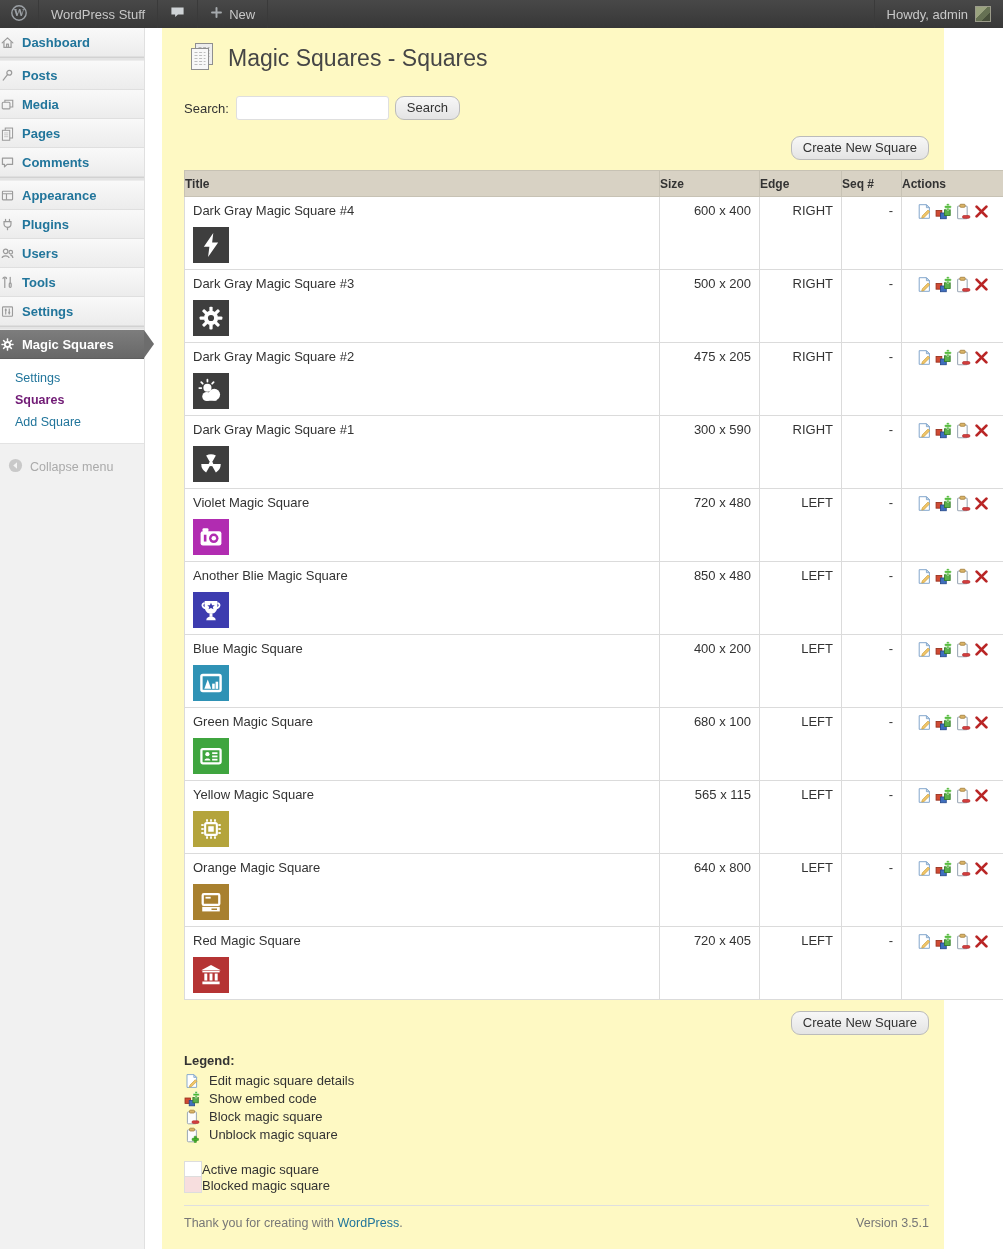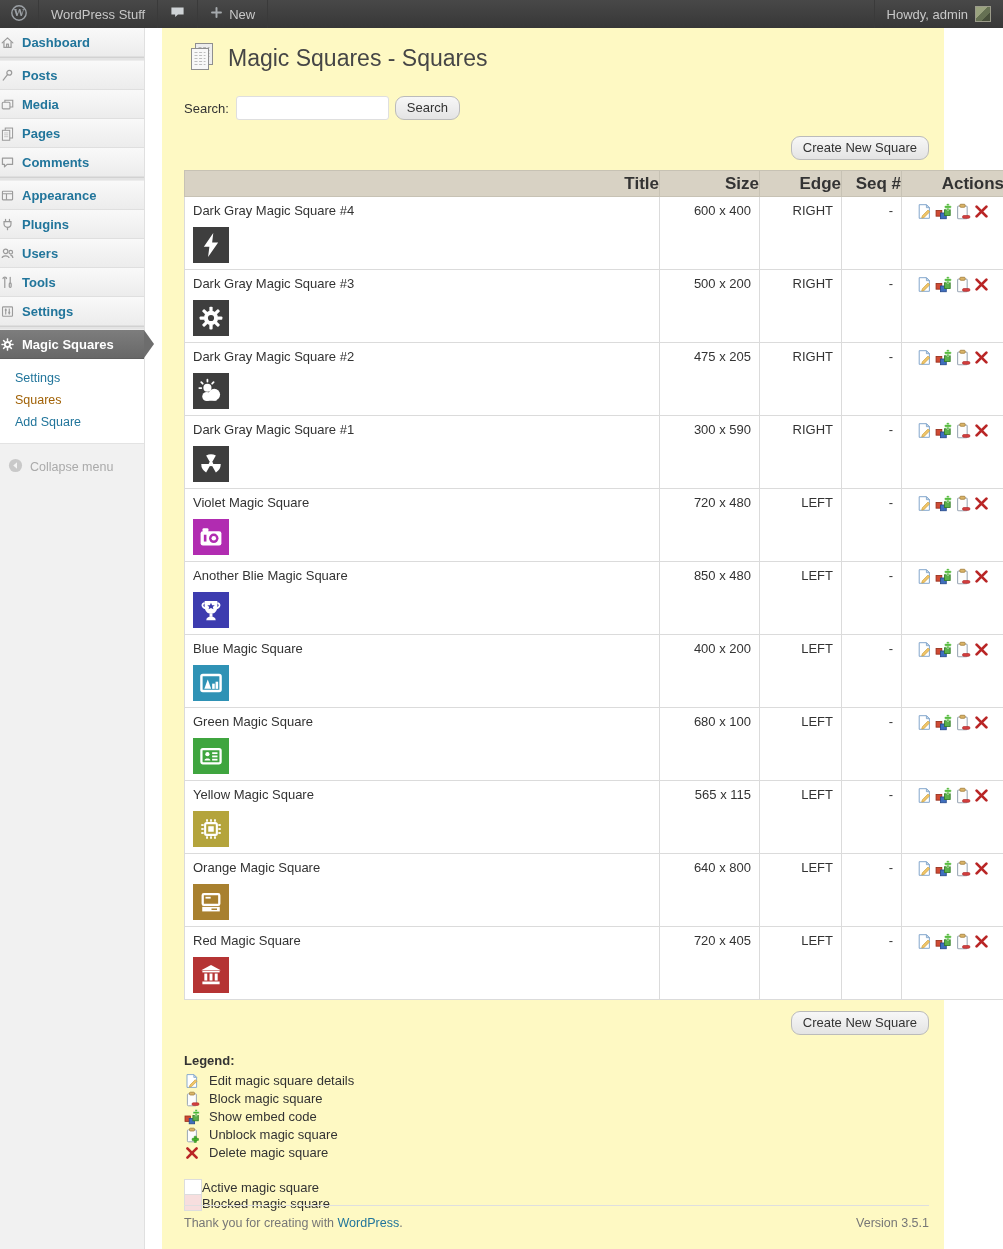--- a/index.html
+++ b/index.html
@@ -22,41 +22,41 @@
   .menu-item{height:29px;display:flex;align-items:center;gap:7px;padding-left:0;
     background:linear-gradient(#f9f9f9,#ececec);border-bottom:1px solid #dfdfdf;
     color:#21759b;font-weight:bold;font-size:13px;cursor:pointer;position:relative}
   .menu-sep{height:4px;background:#e4e4e4;border-top:1px solid #d2d2d2;border-bottom:1px solid #ececec}
   .menu-item.active{background:linear-gradient(#7d7d7d,#686868);color:#fff;border-bottom:1px solid #5f5f5f}
   .mi-icon{width:15px;height:15px;display:flex;align-items:center;justify-content:center;flex:0 0 15px}
   .mi-arrow{position:absolute;right:-10px;top:50%;margin-top:-14px;width:0;height:0;
     border-top:14px solid transparent;border-bottom:14px solid transparent;border-left:10px solid #6d6d6d}
   .submenu{background:#fff;padding:8px 0 10px;border-bottom:1px solid #e3e3e3}
   .submenu-item{padding:4px 4px 4px 15px;font-size:12.5px;color:#21759b;cursor:pointer}
-  .submenu-item.current{color:#a16207;font-weight:normal}
+  .submenu-item.current{color:#701a75;font-weight:bold}
   .collapse{display:flex;align-items:center;gap:7px;color:#aaa;font-size:12.5px;
     padding:14px 0 0 8px;cursor:pointer}
 
   
   .content{position:absolute;top:28px;left:162px;width:782px;height:1221px;background:#fef9c3;
     padding:12px 15px 0 22px}
   .title-row{display:flex;align-items:center;gap:10px;height:36px;margin-left:2px}
   .page-title{font-size:23px;font-weight:normal;color:#464646}
   .search-row{margin-top:20px;display:flex;align-items:center}
   .search-input{width:153px;height:24px;margin-left:7px;border:1px solid #dfdfdf;border-radius:3px;
     padding:0 5px;font-size:13px;font-family:inherit;background:#fff}
   .btn{display:inline-block;height:24px;line-height:22px;padding:0 11px;border:1px solid #bbb;border-radius:9px;
     background:linear-gradient(#f7f7f7,#e4e4e4);color:#333;font-size:13px;font-family:inherit;cursor:pointer}
   .search-btn{margin-left:6px}
   .create-row-top{margin-top:16px;text-align:right}
   .create-row-bottom{margin-top:11px;text-align:right}
 
   table.squares{width:820px;margin-top:10px;border-collapse:collapse;table-layout:fixed;border:1px solid #c5c5c5}
   table.squares th{background:#d8d2c4;border:1px solid #c7c2b4;height:26px;padding:0;
-    font-weight:bold;font-size:17px;color:#333;text-align:right}
+    font-weight:bold;font-size:12px;color:#333;text-align:left}
   table.squares td{border:1px solid #dbdbdb;background:#fff;vertical-align:top;padding:6px 8px;height:70px}
   .row-title{color:#333}
   .sq-icon{width:36px;height:36px;margin-top:9px;display:flex;align-items:center;justify-content:center}
   .cell-right{text-align:right;padding-right:9px}
   .cell-actions{text-align:center;padding-top:7px}
   .act{display:inline-block;margin:0 1px;vertical-align:top;cursor:pointer}
 
   .legend{margin-top:18px}
   .legend-title{font-weight:bold;margin-bottom:5px}
   .legend-item{display:flex;gap:9px;height:18px}
@@ -781,69 +781,58 @@
     <div>
         <div class="legend-item">
           <span class="li-icon">
             <svg viewBox="0 0 16 16" width="16" height="16">
               <path d="M3 1.6 H9.8 L12.6 4.4 V14.4 H3 Z" fill="#fff" stroke="#7da2c9" stroke-width="0.9"></path>
               <path d="M9.8 1.6 L12.6 4.4 H9.8 Z" fill="#d3e3f3" stroke="#7da2c9" stroke-width="0.8"></path>
               <path d="M6 12 L11.3 6.7 L12.9 8.3 L7.6 13.6 L5.4 14.2 Z" fill="#f2c569" stroke="#caa23f" stroke-width="0.7"></path>
             </svg>
           </span>
           <span>Edit magic square details</span>
-        </div>
-        <div class="legend-item">
-          <span class="li-icon">
-            <svg viewBox="0 0 16 16" width="16" height="16">
-              <rect x="3.4" y="2.8" width="9" height="12" rx="1" fill="#fdfdfd" stroke="#9aa7b5" stroke-width="1"></rect>
-              <rect x="5.5" y="1.2" width="5" height="2.8" rx="0.9" fill="#dab468" stroke="#a5813e" stroke-width="0.8"></rect>
-              <rect x="8" y="11.8" width="7" height="2.6" rx="1.3" fill="#d54040" stroke="#aa2424" stroke-width="0.6"></rect>
-            </svg>
-          </span>
-          <span>Block magic square</span>
         </div>
         <div class="legend-item">
           <span class="li-icon">
             <svg viewBox="0 0 16 16" width="16" height="16">
               <rect x="1" y="7" width="5.4" height="5.4" fill="#cf4a33" stroke="#962f1c" stroke-width="0.8"></rect>
               <rect x="5.2" y="9.4" width="5.4" height="5.4" fill="#3f6fbe" stroke="#27498c" stroke-width="0.8"></rect>
               <rect x="8.9" y="6.4" width="5.4" height="5.4" fill="#5bb04b" stroke="#337c26" stroke-width="0.8"></rect>
               <g fill="#44b52a" stroke="#fff" stroke-width="0.5">
                 <rect x="11" y="0.6" width="2.3" height="6.2" rx="0.5"></rect>
                 <rect x="9.05" y="2.55" width="6.2" height="2.3" rx="0.5"></rect>
               </g>
             </svg>
           </span>
           <span>Show embed code</span>
         </div>
         <div class="legend-item">
           <span class="li-icon">
             <svg viewBox="0 0 16 16" width="16" height="16">
               <rect x="3.4" y="2.8" width="9" height="12" rx="1" fill="#fdfdfd" stroke="#9aa7b5" stroke-width="1"></rect>
               <rect x="5.5" y="1.2" width="5" height="2.8" rx="0.9" fill="#dab468" stroke="#a5813e" stroke-width="0.8"></rect>
+              <rect x="8" y="11.8" width="7" height="2.6" rx="1.3" fill="#d54040" stroke="#aa2424" stroke-width="0.6"></rect>
+            </svg>
+          </span>
+          <span>Block magic square</span>
+        </div>
+        <div class="legend-item">
+          <span class="li-icon">
+            <svg viewBox="0 0 16 16" width="16" height="16">
+              <rect x="3.4" y="2.8" width="9" height="12" rx="1" fill="#fdfdfd" stroke="#9aa7b5" stroke-width="1"></rect>
+              <rect x="5.5" y="1.2" width="5" height="2.8" rx="0.9" fill="#dab468" stroke="#a5813e" stroke-width="0.8"></rect>
               <g fill="#44b52a" stroke="#2c8417" stroke-width="0.5">
                 <rect x="10.2" y="9.2" width="2.2" height="6.4" rx="0.5"></rect>
                 <rect x="8.1" y="11.3" width="6.4" height="2.2" rx="0.5"></rect>
               </g>
             </svg>
           </span>
           <span>Unblock magic square</span>
         </div>
-        <div class="legend-item">
-          <span class="li-icon">
-            <svg viewBox="0 0 16 16" width="16" height="16">
-              <g stroke="#b92626" stroke-width="2.6" stroke-linecap="round">
-                <line x1="3.4" y1="3.4" x2="12.6" y2="12.6"></line>
-                <line x1="12.6" y1="3.4" x2="3.4" y2="12.6"></line>
-              </g>
-            </svg>
-          </span>
-          <span>Delete magic square</span>
-        </div>
       </div>
     <div class="legend-swatches"><div class="swatch-row">
           <span class="swatch" style="background:#ffffff"></span>
           <span>Active magic square</span>
         </div><div class="swatch-row">
           <span class="swatch" style="background:#f7dede"></span>
           <span>Blocked magic square</span>
         </div></div>
   </div>
 

